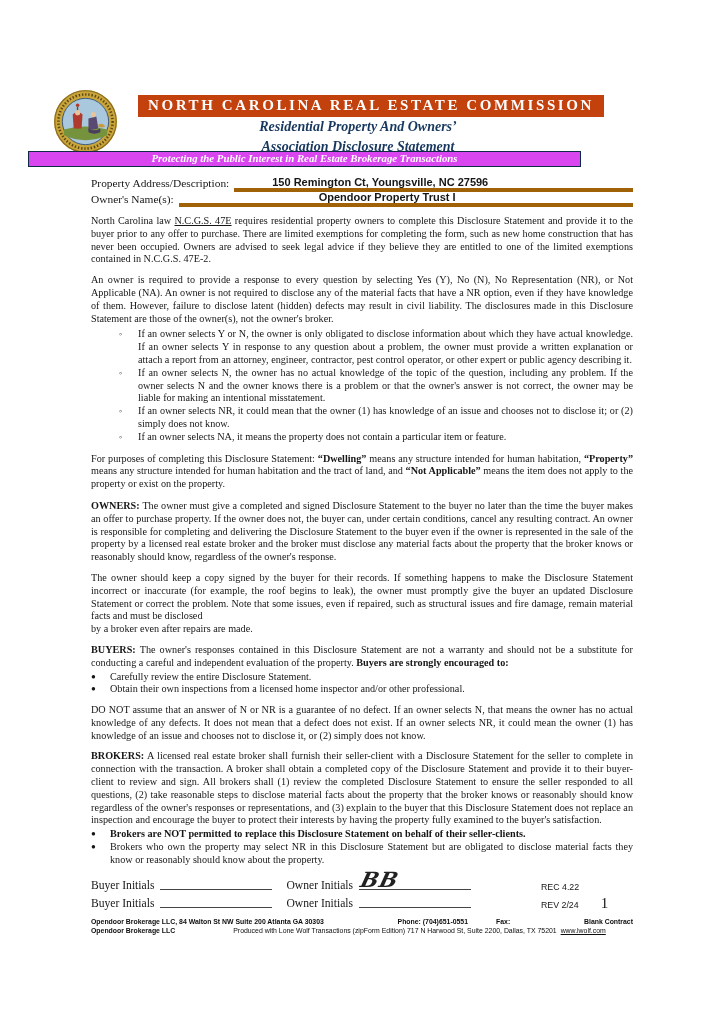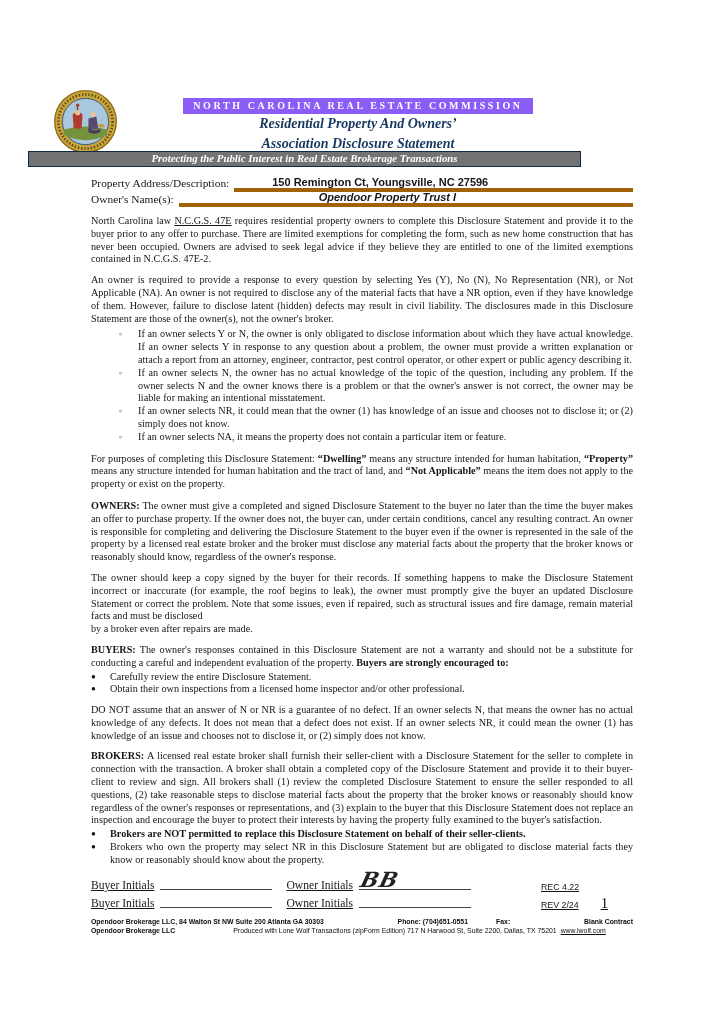--- a/index.html
+++ b/index.html
@@ -6,52 +6,52 @@
   .page{width:724px;height:1024px;background:#ffffff;position:relative;overflow:hidden;
         font-family:"Liberation Serif",serif;color:#161616;}
   .content{padding:0 91px;}
   .b{font-weight:bold;}
   .u{text-decoration:underline;}
 
   
   .header{position:relative;height:79px;margin-top:88px;}
   .seal{position:absolute;left:53px;top:1px;width:65px;height:65px;}
   .htext{position:absolute;left:138px;top:7px;width:440px;text-align:center;}
-  .commission-banner{display:inline-block;background:#8b5cf6;color:#fdfdfd;
-        font-weight:bold;font-size:10px;letter-spacing:2.6px;padding:2px 10px 3px;white-space:nowrap;}
+  .commission-banner{display:inline-block;background:#c2410c;color:#fdfdfd;
+        font-weight:bold;font-size:15px;letter-spacing:2.6px;padding:2px 10px 3px;white-space:nowrap;}
   .title-line{color:#17375e;font-weight:bold;font-style:italic;font-size:14px;line-height:19.5px;}
   .title-line:first-of-type{margin-top:2px;}
-  .tagline{position:absolute;left:28px;top:63px;width:551px;background:#737373;border:1px solid #0e2w;
+  .tagline{position:absolute;left:28px;top:63px;width:551px;background:#d946ef;border:1px solid #0e2w;
         border:1px solid #0e2a45;color:#ffffff;text-align:center;font-weight:bold;font-style:italic;
         font-size:10.8px;line-height:12.5px;padding:0 0 1px;}
 
   
   .fields{margin-top:9px;}
   .field-row{display:flex;align-items:flex-end;font-size:11.4px;line-height:15.5px;}
   .field-label{white-space:nowrap;}
   .field-line{flex:1;border-bottom:4px solid #a16207;margin-left:5px;
         font-family:"Liberation Sans",sans-serif;font-weight:bold;font-size:11px;line-height:11px;}
   .fv-address{padding-left:38px;}
-  .fv-owner{padding-left:140px;font-style:italic;}
+  .fv-owner{padding-left:140px;}
 
   
   .para{font-size:10.2px;line-height:12.8px;text-align:justify;margin:8px 0 0;}
   .para.tight{margin-top:0;text-align:left;}
   .para.join{margin-top:8px;}
   ul.blist{margin:3px 0 0;padding:0;list-style:none;font-size:10.2px;line-height:12.8px;}
   ul.blist.flush{margin-top:1px;}
   .blist li{display:flex;text-align:justify;}
   .blist.open li{padding-left:28px;}
   .blist .mk{flex:none;width:19px;text-align:left;}
   .blist.open .mk{font-size:9px;color:#333;}
   .blist.filled .mk{font-size:8px;line-height:12.8px;}
 
   
   .initials{margin-top:7px;}
-  .init-row{display:flex;align-items:flex-end;font-size:11.6px;height:18px;text-decoration:underline;}
+  .init-row{display:flex;align-items:flex-end;font-size:11.6px;height:18px;}
   .ilabel{white-space:nowrap;}
   .iline{width:112px;border-bottom:1px solid #444;margin:0 14px 2px 6px;height:14px;position:relative;}
   .iline.second{margin-right:0;}
   .sig{position:absolute;left:2px;bottom:-3px;font-family:"DejaVu Serif",serif;font-style:italic;
        font-weight:bold;font-size:21px;letter-spacing:1px;transform:skewX(-14deg);color:#222;}
   .rcol{margin-left:auto;width:92px;font-family:"Liberation Sans",sans-serif;font-size:8.8px;
         display:flex;align-items:flex-end;}
   .pagenum{font-family:"Liberation Serif",serif;font-size:15px;line-height:14px;margin-left:22px;}
 
   .smallprint{margin-top:7px;font-family:"Liberation Sans",sans-serif;font-size:6.9px;line-height:9.5px;color:#0d0d0d;}

